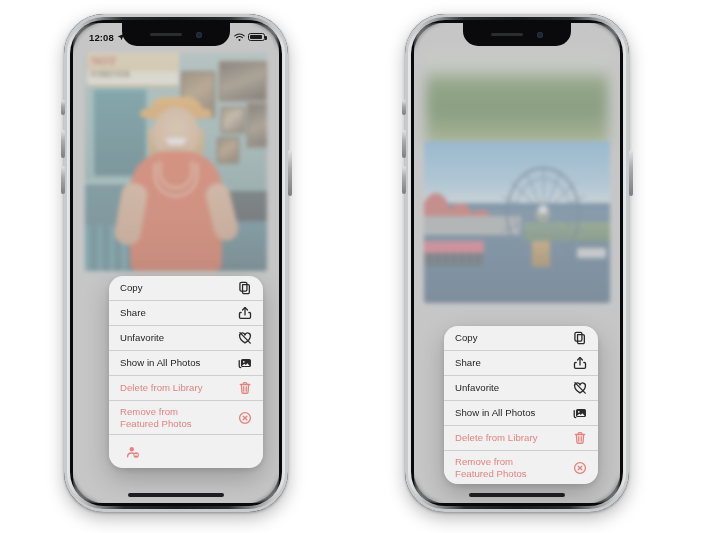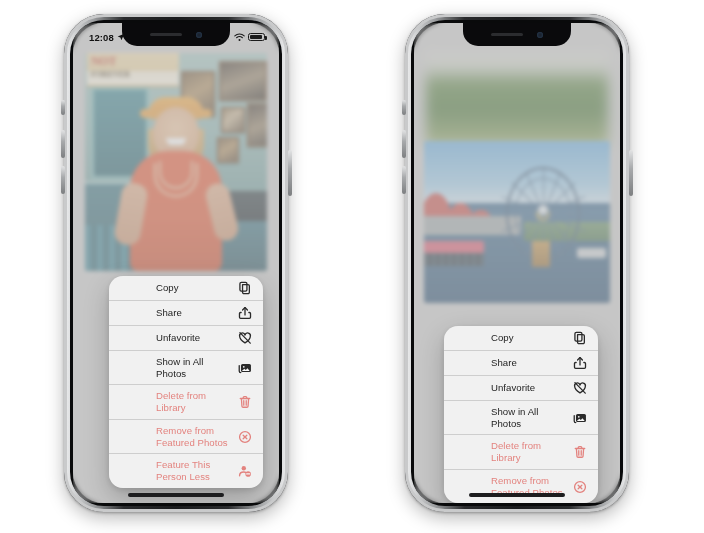--- a/index.html
+++ b/index.html
@@ -187,21 +187,21 @@
 
   .mi {
     display: flex; align-items: center; justify-content: space-between;
     padding: 0 11px; min-height: 25px;
     border-bottom: 0.6px solid rgba(120,120,120,0.28);
     color: #232323; font-size: 9.6px; letter-spacing: .05px;
   }
   .mi:last-child { border-bottom: none; }
   .mi.destructive { color: #e3837f; }
   .mi.two-line { min-height: 33px; }
-  .mi .label { line-height: 1.22; padding: 5px 0; white-space: pre-line; margin-left: 36px; }
+  .mi .label { line-height: 1.22; padding: 5px 0; white-space: pre-line; }
   .mi .ico { width: 14px; height: 14px; flex: 0 0 14px; margin-left: 6px; display:flex; align-items:center; justify-content:center; }
   .mi .ico svg { width: 100%; height: 100%; display: block; }
   .mi.destructive .ico svg { stroke: #e3837f; }
   .mi .ico svg { stroke: #2a2a2a; fill: none; stroke-width: 1.5; stroke-linecap: round; stroke-linejoin: round; }
   .mi.destructive .ico svg { stroke: #e3837f; }
 </style>
 </head>
 <body>
 
 <div class="stage">
@@ -350,22 +350,20 @@
 Featured Photos</span>
             <span class="ico">
               <svg viewBox="0 0 16 16">
                   <circle cx="8" cy="8" r="6.2"></circle>
                   <path d="M5.9 5.9l4.2 4.2M10.1 5.9l-4.2 4.2"></path>
                 </svg>
             </span>
           </div>
 
           <div class="mi destructive two-line">
-            <span class="label">Feature This
-Person Less</span>
             <span class="ico">
               <svg viewBox="0 0 16 16">
                   <circle cx="6.6" cy="4.8" r="2.5" fill="#e3837f" stroke="none"></circle>
                   <path d="M1.8 13.4c0-2.6 2.2-4.2 4.8-4.2 1 0 2 .25 2.8.7" stroke-width="1.6"></path>
                   <circle cx="11.6" cy="11.4" r="3.2" fill="#e3837f" stroke="none"></circle>
                   <path d="M9.9 11.4h3.4" stroke="#f8f8f8" stroke-width="1.4"></path>
                 </svg>
             </span>
           </div>
 

